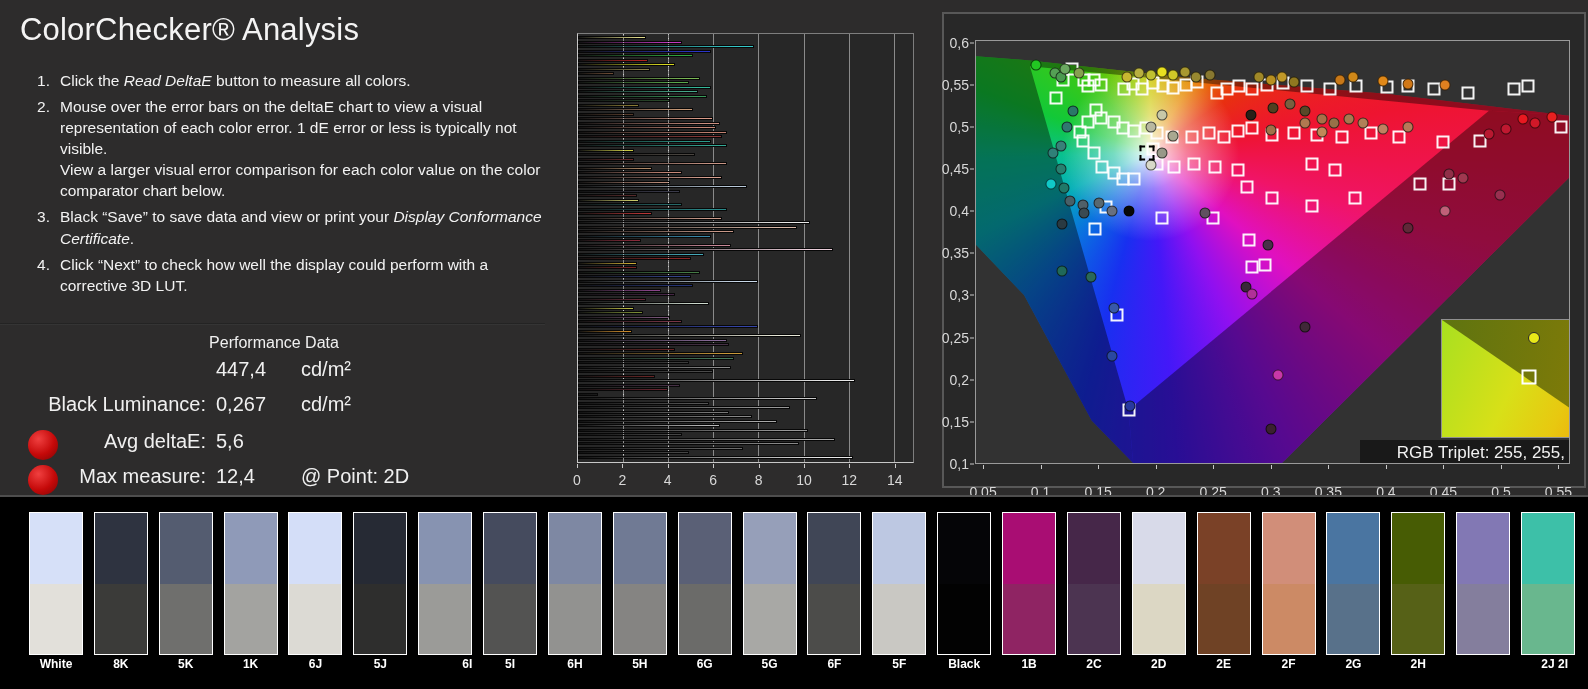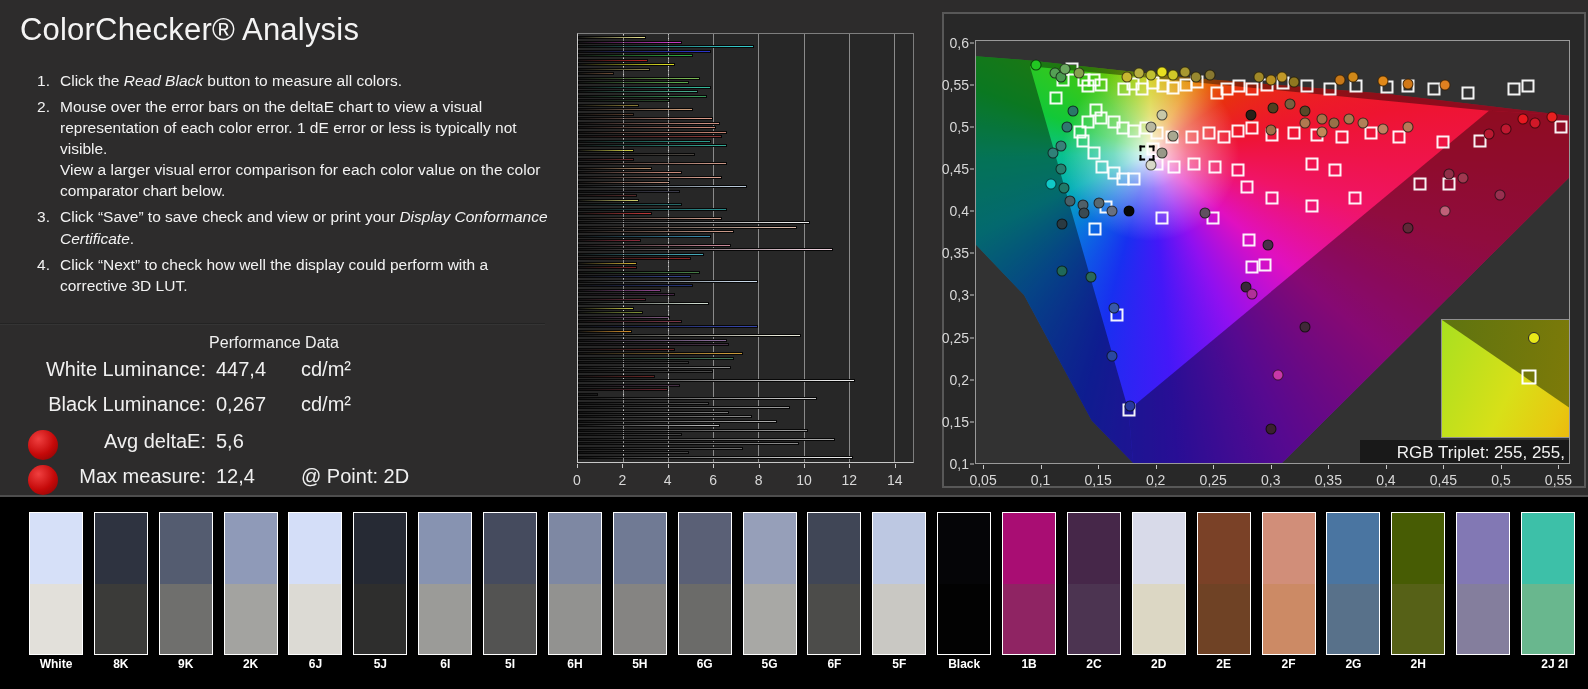--- a/index.html
+++ b/index.html
@@ -60,21 +60,21 @@
   .dim-top{clip-path:polygon(9.1% 4.6%,34.2% 8.5%,69.1% 12.5%,100% 17.7%,86.5% 16.5%,9.1% 6%);}
   .cie-sq{position:absolute;width:13px;height:13px;border:2px solid rgba(255,255,255,.95);
           transform:translate(-50%,-50%);}
   .cie-pt{position:absolute;width:11px;height:11px;border-radius:50%;border:1px solid rgba(0,0,0,.65);
           transform:translate(-50%,-50%);}
   .cie-sel{position:absolute;width:15px;height:15px;border:2px dashed #000;transform:translate(-50%,-50%);}
   .cie-ylabels{position:absolute;left:0;top:26px;width:29px;height:424px;font-size:14px;color:#d8d8d8;}
   .cie-ylabels span{position:absolute;right:4px;transform:translateY(-50%);}
   .cie-ylabels i{position:absolute;right:-1px;width:4px;height:1px;background:#c8c8c8;transform:translateY(-50%);}
   .cie-xlabels{position:absolute;left:31px;top:454px;width:595px;height:20px;font-size:14px;color:#d8d8d8;}
-  .cie-xlabels span{position:absolute;transform:translateX(-50%);top:4px;}
+  .cie-xlabels span{position:absolute;transform:translateX(-50%);top:16px;}
   .cie-xlabels i{position:absolute;top:-3px;width:1px;height:4px;background:#c8c8c8;}
   .cie-inset{position:absolute;left:465px;top:278px;width:172px;height:119px;border:1px solid #909090;
      background:linear-gradient(115deg,#a8e020 0%,#d8e018 45%,#e8c810 72%,#f09c08 100%);}
   .cie-inset-dark{position:absolute;inset:0;background:linear-gradient(100deg,#5e7410,#887c06);
      clip-path:polygon(0 0,100% 0,100% 100%);}
   .inset-dot{position:absolute;left:54%;top:10%;width:12px;height:12px;border-radius:50%;
      border:1px solid #2a2a2a;transform:translate(-50%,0);}
   .inset-sq{position:absolute;left:51%;top:49%;width:15px;height:15px;border:2px solid #fff;
      transform:translate(-50%,-50%);}
   .cie-tip{position:absolute;left:384px;top:399px;width:256px;height:48px;background:rgba(22,22,22,.88);
@@ -89,41 +89,40 @@
 </style>
 </head>
 <body>
 
 <div class="stage">
 
   <div class="title">ColorChecker® Analysis</div>
   <div class="instructions">
       <div class="instr-item">
         <div class="instr-num">1.</div>
-        <div class="instr-text"><span>Click the </span><em>Read Black</em><span> button to measure all colors.</span></div>
+        <div class="instr-text"><span>Click the </span><em>Read DeltaE</em><span> button to measure all colors.</span></div>
       </div>
       <div class="instr-item">
         <div class="instr-num">2.</div>
         <div class="instr-text"><span>Mouse over the error bars on the deltaE chart to view a visual representation of each color error. 1 dE error or less is typically not visible.
 View a larger visual error comparison for each color value on the color comparator chart below.</span></div>
       </div>
       <div class="instr-item">
         <div class="instr-num">3.</div>
-        <div class="instr-text"><span>Click “Save” to save check and view or print your </span><em>Display Conformance Certificate</em><span>.</span></div>
+        <div class="instr-text"><span>Black “Save” to save data and view or print your </span><em>Display Conformance Certificate</em><span>.</span></div>
       </div>
       <div class="instr-item">
         <div class="instr-num">4.</div>
         <div class="instr-text"><span>Click “Next” to check how well the display could perform with a corrective 3D LUT.</span></div>
       </div>
     </div>
   <div class="divider"></div>
   <div class="perf-heading">Performance Data</div>
   <div id="perf-rows">
       <div class="perf-row" style="top: 358px; width: 545px;">
-        <span class="perf-label">White Luminance:</span>
         <span class="perf-value">447,4</span>
         <span class="perf-unit">cd/m²</span>
       </div>
       <div class="perf-row" style="top: 393px; width: 545px;">
         <span class="perf-label">Black Luminance:</span>
         <span class="perf-value">0,267</span>
         <span class="perf-unit">cd/m²</span>
       </div>
       <div class="perf-row" style="top: 430px; width: 545px;">
         <div class="red-dot" style="top: 0px;"></div>
@@ -504,41 +503,41 @@
         <div class="swatch-label" style="left: 29px;">White</div>
         <div class="swatch" style="left: 93.87px;">
           <div class="half" style="background: rgb(46, 51, 64);"></div>
           <div class="half" style="background: rgb(59, 59, 57);"></div>
         </div>
         <div class="swatch-label" style="left: 93.87px;">8K</div>
         <div class="swatch" style="left: 158.74px;">
           <div class="half" style="background: rgb(84, 92, 112);"></div>
           <div class="half" style="background: rgb(111, 111, 109);"></div>
         </div>
-        <div class="swatch-label" style="left: 158.74px;">9K</div>
+        <div class="swatch-label" style="left: 158.74px;">5K</div>
         <div class="swatch" style="left: 223.61px;">
           <div class="half" style="background: rgb(143, 154, 184);"></div>
           <div class="half" style="background: rgb(163, 163, 160);"></div>
         </div>
-        <div class="swatch-label" style="left: 223.61px;">2K</div>
+        <div class="swatch-label" style="left: 223.61px;">1K</div>
         <div class="swatch" style="left: 288.48px;">
           <div class="half" style="background: rgb(212, 222, 248);"></div>
           <div class="half" style="background: rgb(220, 218, 212);"></div>
         </div>
         <div class="swatch-label" style="left: 288.48px;">6J</div>
         <div class="swatch" style="left: 353.35px;">
           <div class="half" style="background: rgb(38, 42, 52);"></div>
           <div class="half" style="background: rgb(46, 46, 45);"></div>
         </div>
         <div class="swatch-label" style="left: 353.35px;">5J</div>
         <div class="swatch" style="left: 418.22px;">
           <div class="half" style="background: rgb(135, 147, 177);"></div>
           <div class="half" style="background: rgb(155, 155, 152);"></div>
         </div>
-        <div class="swatch-label" style="left: 418.22px;">6I</div>
+        <div class="swatch-label" style="left: 418.22px; text-align: right;">6I</div>
         <div class="swatch" style="left: 483.09px;">
           <div class="half" style="background: rgb(69, 75, 94);"></div>
           <div class="half" style="background: rgb(83, 83, 82);"></div>
         </div>
         <div class="swatch-label" style="left: 483.09px;">5I</div>
         <div class="swatch" style="left: 547.96px;">
           <div class="half" style="background: rgb(126, 136, 163);"></div>
           <div class="half" style="background: rgb(146, 146, 144);"></div>
         </div>
         <div class="swatch-label" style="left: 547.96px;">6H</div>

